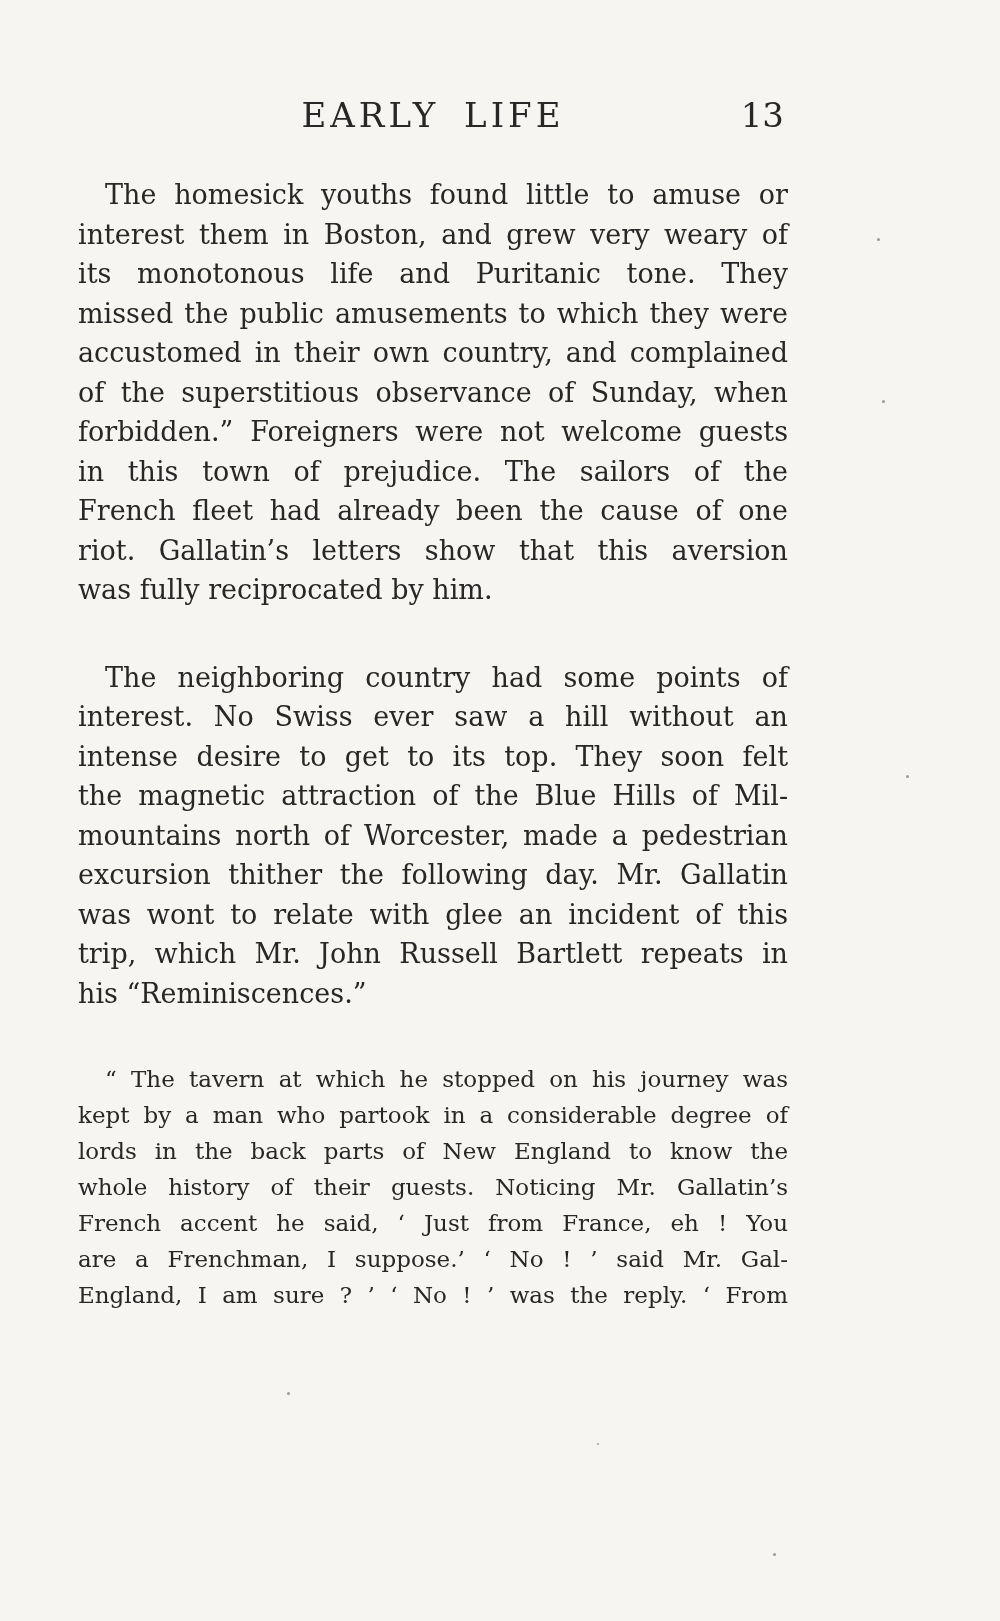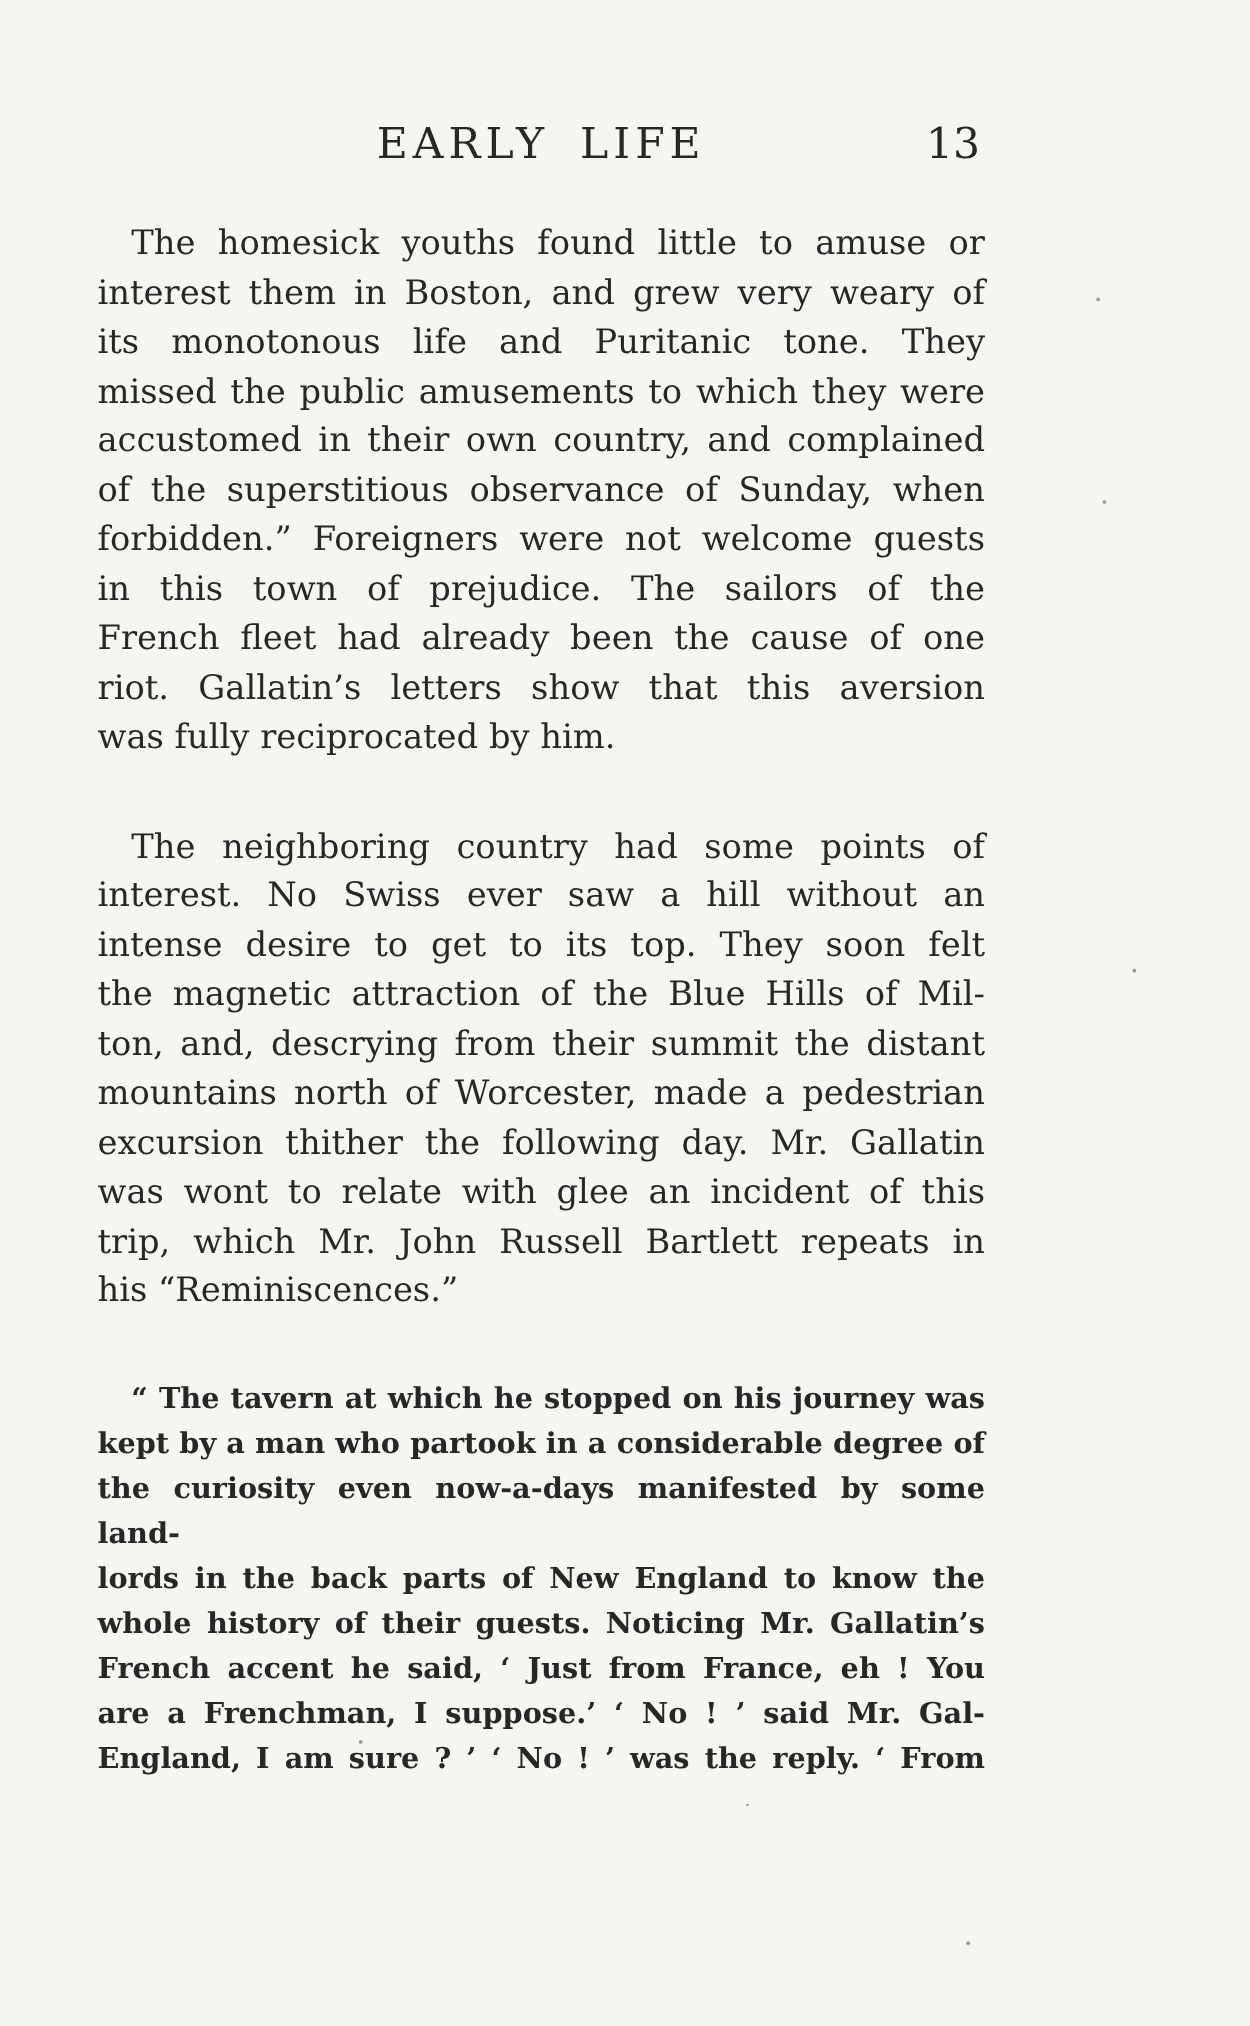--- a/index.html
+++ b/index.html
@@ -42,21 +42,20 @@
     right: 4px;
     top: 0;
   }
   .paragraph { margin: 0; }
   .paragraph.body .line {
     font-size: 27px;
     line-height: 39.5px;
   }
   .paragraph.quote {
     margin-top: 20px;
-    font-weight: bold;
   }
   .paragraph.quote .line {
     font-size: 23px;
     line-height: 36px;
   }
   .line {
     text-align: justify;
     text-align-last: justify;
     white-space: normal;
   }
@@ -95,31 +94,29 @@
           <div class="line">in this town of prejudice. The sailors of the</div>
           <div class="line">French fleet had already been the cause of one</div>
           <div class="line">riot. Gallatin’s letters show that this aversion</div>
           <div class="line last">was fully reciprocated by him.</div>
         </div>
         <div class="paragraph body">
           <div class="line indent">The neighboring country had some points of</div>
           <div class="line">interest. No Swiss ever saw a hill without an</div>
           <div class="line">intense desire to get to its top. They soon felt</div>
           <div class="line">the magnetic attraction of the Blue Hills of Mil-</div>
-          <div class="line">ton, and, descrying from their summit the distant</div>
           <div class="line">mountains north of Worcester, made a pedestrian</div>
           <div class="line">excursion thither the following day. Mr. Gallatin</div>
           <div class="line">was wont to relate with glee an incident of this</div>
           <div class="line">trip, which Mr. John Russell Bartlett repeats in</div>
           <div class="line last">his “Reminiscences.”</div>
         </div>
         <div class="paragraph quote">
           <div class="line indent">“ The tavern at which he stopped on his journey was</div>
           <div class="line">kept by a man who partook in a considerable degree of</div>
-          <div class="line">the curiosity even now-a-days manifested by some land-</div>
           <div class="line">lords in the back parts of New England to know the</div>
           <div class="line">whole history of their guests. Noticing Mr. Gallatin’s</div>
           <div class="line">French accent he said, ‘ Just from France, eh !  You</div>
           <div class="line">are a Frenchman, I suppose.’  ‘ No ! ’ said Mr. Gal-</div>
           <div class="line">England, I am sure ? ’  ‘ No ! ’ was the reply.  ‘ From</div>
         </div>
       </div>
   </div>
   <div class="speck s1"></div>
   <div class="speck s2"></div>

